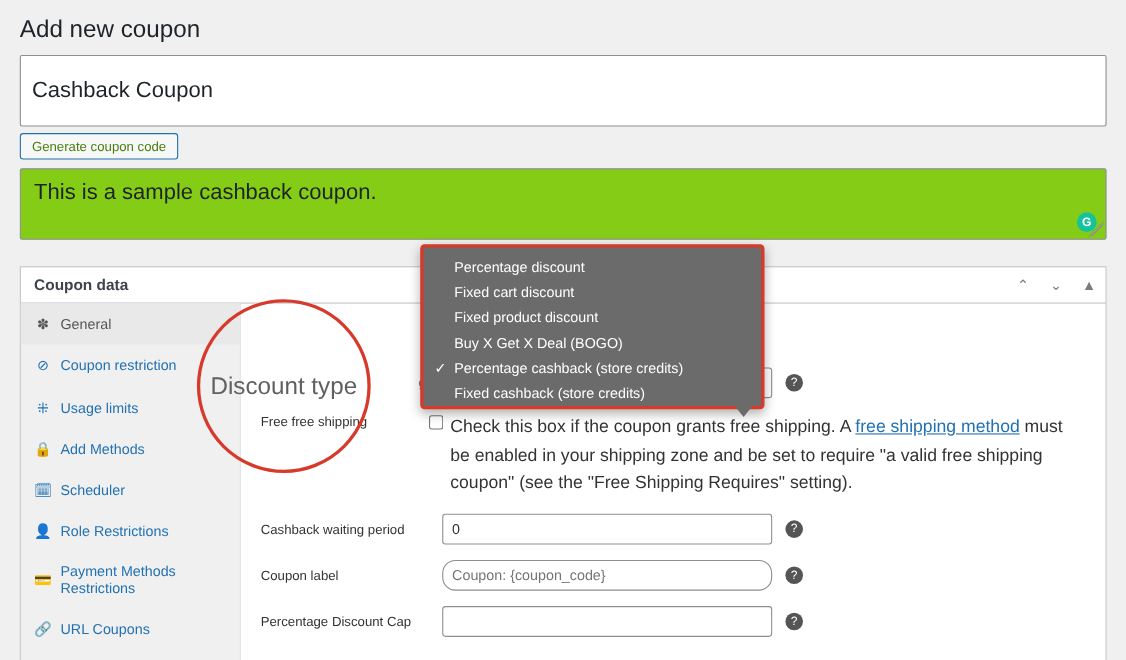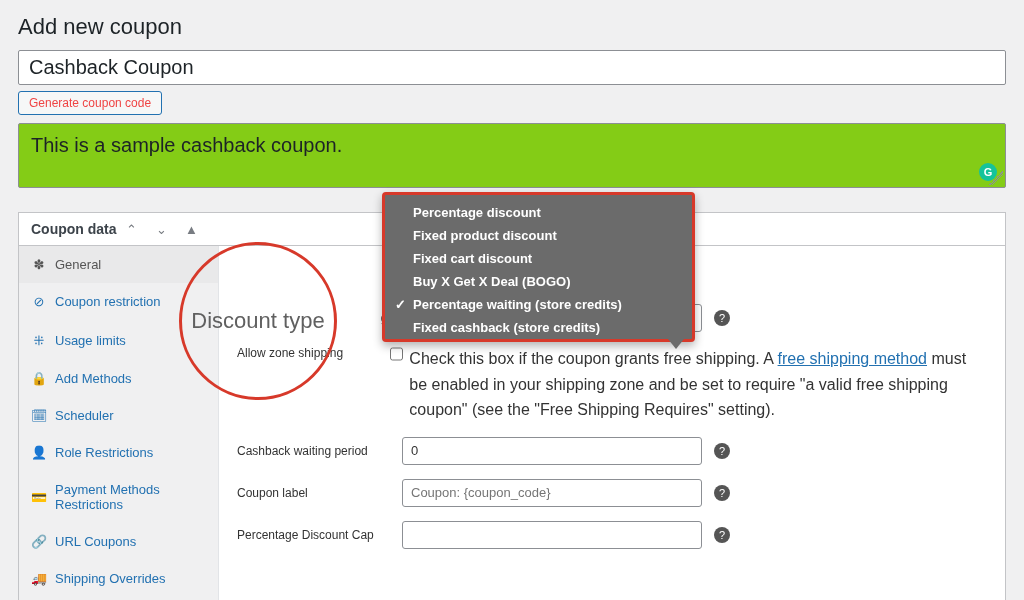--- a/index.html
+++ b/index.html
@@ -1,52 +1,52 @@
 <!DOCTYPE html>
 <html><head>
 <meta charset="utf-8">
 <style>
   * { box-sizing: border-box; margin: 0; padding: 0; }
   body { font-family: -apple-system, "Segoe UI", Arial, sans-serif; background: #f0f0f1; color: #3c434a; font-size: 13px; }
   .wrap { padding: 14px 18px; }
   h1 { font-size: 22px; font-weight: 500; margin-bottom: 10px; color: #1d2327; }
 
-  .title-input { width: 100%; font-size: 20px; padding: 5px 10px; border: 1px solid #8c8f94; border-radius: 2px; background: #fff; margin-bottom: 6px; color: #1d2327; }
-  .gen-btn { display: inline-block; font-size: 12px; color: #ef4444; border: 1px solid #2271b1; background: #f6f7f7; padding: 4px 10px; border-radius: 3px; cursor: pointer; margin-bottom: 8px; }
+  .title-input { width: 100%; font-size: 20px; padding: 20px 10px; border: 1px solid #8c8f94; border-radius: 2px; background: #fff; margin-bottom: 6px; color: #1d2327; }
+  .gen-btn { display: inline-block; font-size: 12px; color: #4d7c0f; border: 1px solid #2271b1; background: #f6f7f7; padding: 4px 10px; border-radius: 3px; cursor: pointer; margin-bottom: 8px; }
 
   .desc-box { width: 100%; border: 1px solid #8c8f94; border-radius: 2px; background: #84cc16; position: relative; padding: 10px 12px 30px; font-size: 20px; color: #1d2327; resize: vertical; min-height: 54px; }
   .desc-corner { position: absolute; right: 2px; bottom: 2px; width: 14px; height: 14px; background: linear-gradient(135deg, transparent 50%, #8c8f94 50%, #8c8f94 54%, transparent 54%, transparent 58%, #8c8f94 58%, #8c8f94 62%, transparent 62%); }
   .g-badge { position: absolute; right: 8px; bottom: 6px; width: 18px; height: 18px; border-radius: 50%; background: #15c39a; color: #fff; font-size: 11px; line-height: 18px; text-align: center; font-weight: bold; z-index: 5; }
 
   .postbox { background: #fff; border: 1px solid #c3c4c7; margin-top: 24px; }
-  .postbox-header { display: flex; align-items: center; border-bottom: 1px solid #c3c4c7; padding: 8px 0 8px 12px; }
+  .postbox-header { display: flex; align-items: center; justify-content: space-between; border-bottom: 1px solid #c3c4c7; padding: 8px 0 8px 12px; }
   .postbox-header h2 { font-size: 14px; font-weight: 600; }
   .handles { display: flex; gap: 0; }
   .handle { width: 30px; text-align: center; color: #787c82; cursor: pointer; }
 
   .panel-wrap { display: flex; }
   .panel-tabs { width: 200px; background: #f0f0f1; border-right: 1px solid #e2e4e7; }
   .tab { display: flex; align-items: center; gap: 8px; padding: 11px 12px; font-size: 13px; color: #2271b1; cursor: pointer; border-bottom: 0; }
   .tab.active { background: #e9e9ea; color: #555; }
   .tab .ico { width: 16px; text-align: center; }
 
   .panel-content { flex: 1; position: relative; padding: 12px 18px 30px; }
   .form-row { display: flex; align-items: center; margin-bottom: 14px; }
   .form-row.top { align-items: flex-start; }
   .form-label { width: 165px; font-size: 12px; color: #333; }
   .form-field { position: relative; width: 300px; }
   .fld { width: 100%; border: 1px solid #8c8f94; border-radius: 3px; padding: 4px 8px; font-size: 13px; height: 28px; background: #fff; color: #333; }
-  .fld.placeholder { color: #404040; }
+  .fld.placeholder { color: #404040; border-radius: 12px; }
   .help { position: absolute; right: -28px; top: 50%; transform: translateY(-50%); width: 16px; height: 16px; border-radius: 50%; background: #555; color: #fff; font-size: 11px; line-height: 16px; text-align: center; }
   .check { width: 16px; height: 16px; margin-right: 6px; }
   .free-ship-text { font-size: 16px; color: #333; line-height: 1.6; max-width: 620px; }
   .free-ship-text a { color: #2271b1; text-decoration: underline; }
 
   .dropdown { position: absolute; top: -54px; left: 163px; width: 313px; background: #6b6b6b; color: #fff; border-radius: 4px; box-shadow: 0 4px 10px rgba(0,0,0,0.3); border: 3px solid #d7392a; z-index: 10; }
-  .dropdown .opt { padding: 4px 14px 4px 28px; font-size: 13px; position: relative; font-weight: bold; }
+  .dropdown .opt { padding: 4px 14px 4px 28px; font-size: 13px; position: relative; }
   .dropdown .opt:first-child { padding-top: 10px; }
   .dropdown .opt:last-child { padding-bottom: 10px; }
   .dropdown .opt .check-mark { position: absolute; left: 10px; }
   .dropdown-arrow { position: absolute; right: 8px; bottom: -10px; width: 0; height: 0; border-left: 8px solid transparent; border-right: 8px solid transparent; border-top: 10px solid #6b6b6b; }
 
   .callout { position: absolute; top: -4px; left: -40px; width: 158px; height: 158px; border: 3px solid #d7392a; border-radius: 50%; z-index: 9; pointer-events: none; display: flex; align-items: center; justify-content: center; background: transparent; }
   .callout-text { font-size: 22px; color: #606060; }
 </style>
 </head>
 <body>
@@ -116,40 +116,40 @@
         </div>
 
       <div class="panel-content">
 
         <div class="callout">
           <span class="callout-text">Discount type</span>
         </div>
 
         <div class="dropdown" id="dropdown-container">
           <div class="opt"><span>Percentage discount</span></div>
+            <div class="opt"><span>Fixed cart discount</span></div>
             <div class="opt"><span>Fixed product discount</span></div>
-            <div class="opt"><span>Fixed cart discount</span></div>
             <div class="opt"><span>Buy X Get X Deal (BOGO)</span></div>
-            <div class="opt"><span class="check-mark">✓</span><span>Percentage waiting (store credits)</span></div>
+            <div class="opt"><span class="check-mark">✓</span><span>Percentage cashback (store credits)</span></div>
             <div class="opt"><span>Fixed cashback (store credits)</span></div>
             <div class="dropdown-arrow"></div>
         </div>
 
         <div style="height:46px"></div>
 
         <div class="form-row">
           <div class="form-label" style="text-align:right;padding-right:8px;">ge</div>
           <div class="form-field">
             <input class="fld" value="0" style="">
             <span class="help">?</span>
           </div>
         </div>
 
         <div class="form-row top">
-          <div class="form-label">Allow zone shipping</div>
+          <div class="form-label">Free free shipping</div>
           <div style="display:flex;align-items:flex-start;">
             <input type="checkbox" class="check" style="">
             <div class="free-ship-text">
               <span>Check this box if the coupon grants free shipping. A </span><a href="#">free shipping method</a><span> must be enabled in your shipping zone and be set to require "a valid free shipping coupon" (see the "Free Shipping Requires" setting).</span>
             </div>
           </div>
         </div>
 
         <div class="form-row">
           <div class="form-label">Cashback waiting period</div>

